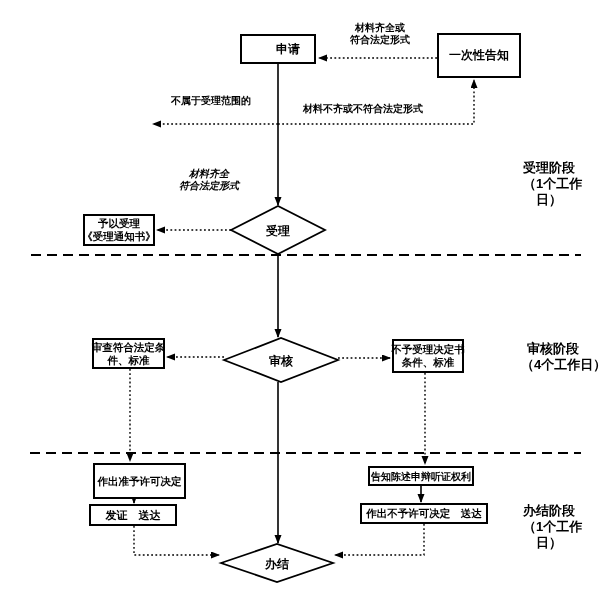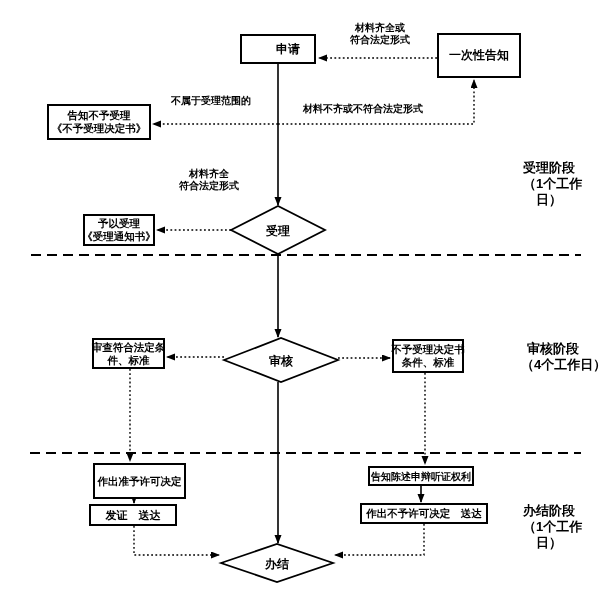--- a/index.html
+++ b/index.html
@@ -37,21 +37,21 @@
   #notify-rights  {left:368px;top:466px;width:106px;height:20px;font-size:10px;}
   #deny-decision  {left:360px;top:503px;width:128px;height:21px;font-size:10.5px;}
   
   #accept-label {left:238px;top:223px;width:80px;}
   #review-label {left:241px;top:353px;width:80px;}
   #finish-label {left:237px;top:556px;width:80px;}
   
   #lbl-complete-or   {left:335px;top:22px; width:90px;}
   #lbl-out-of-scope  {left:170px;top:95px; width:82px;}
   #lbl-incomplete    {left:303px;top:103px;width:120px;}
-  #lbl-complete-legal{left:170px;top:168px;width:78px;}
+  #lbl-complete-legal{left:170px;top:168px;width:78px;font-style:italic;}
   
   #stage-accept{left:523px;top:160px;}
   #stage-review{left:521px;top:341px;}
   #stage-finish{left:523px;top:503px;}
   .stage .indent1{padding-left:6px;}
   .stage .indent3{padding-left:13px;}
 </style>
 </head>
 <body>
 
@@ -90,24 +90,20 @@
   </svg>
 
   <div class="box" id="apply">
     <div>申请</div>
   </div>
 
   <div class="box" id="one-time-notice">
     <div>一次性告知</div>
   </div>
 
-  <div class="box" id="notice-reject">
-    <div>告知不予受理</div>
-    <div>《不予受理决定书》</div>
-  </div>
 
   <div class="box" id="grant-accept">
     <div>予以受理</div>
     <div>《受理通知书》</div>
   </div>
 
   <div class="box" id="review-pass">
     <div>审查符合法定条</div>
     <div>件、标准</div>
   </div>

